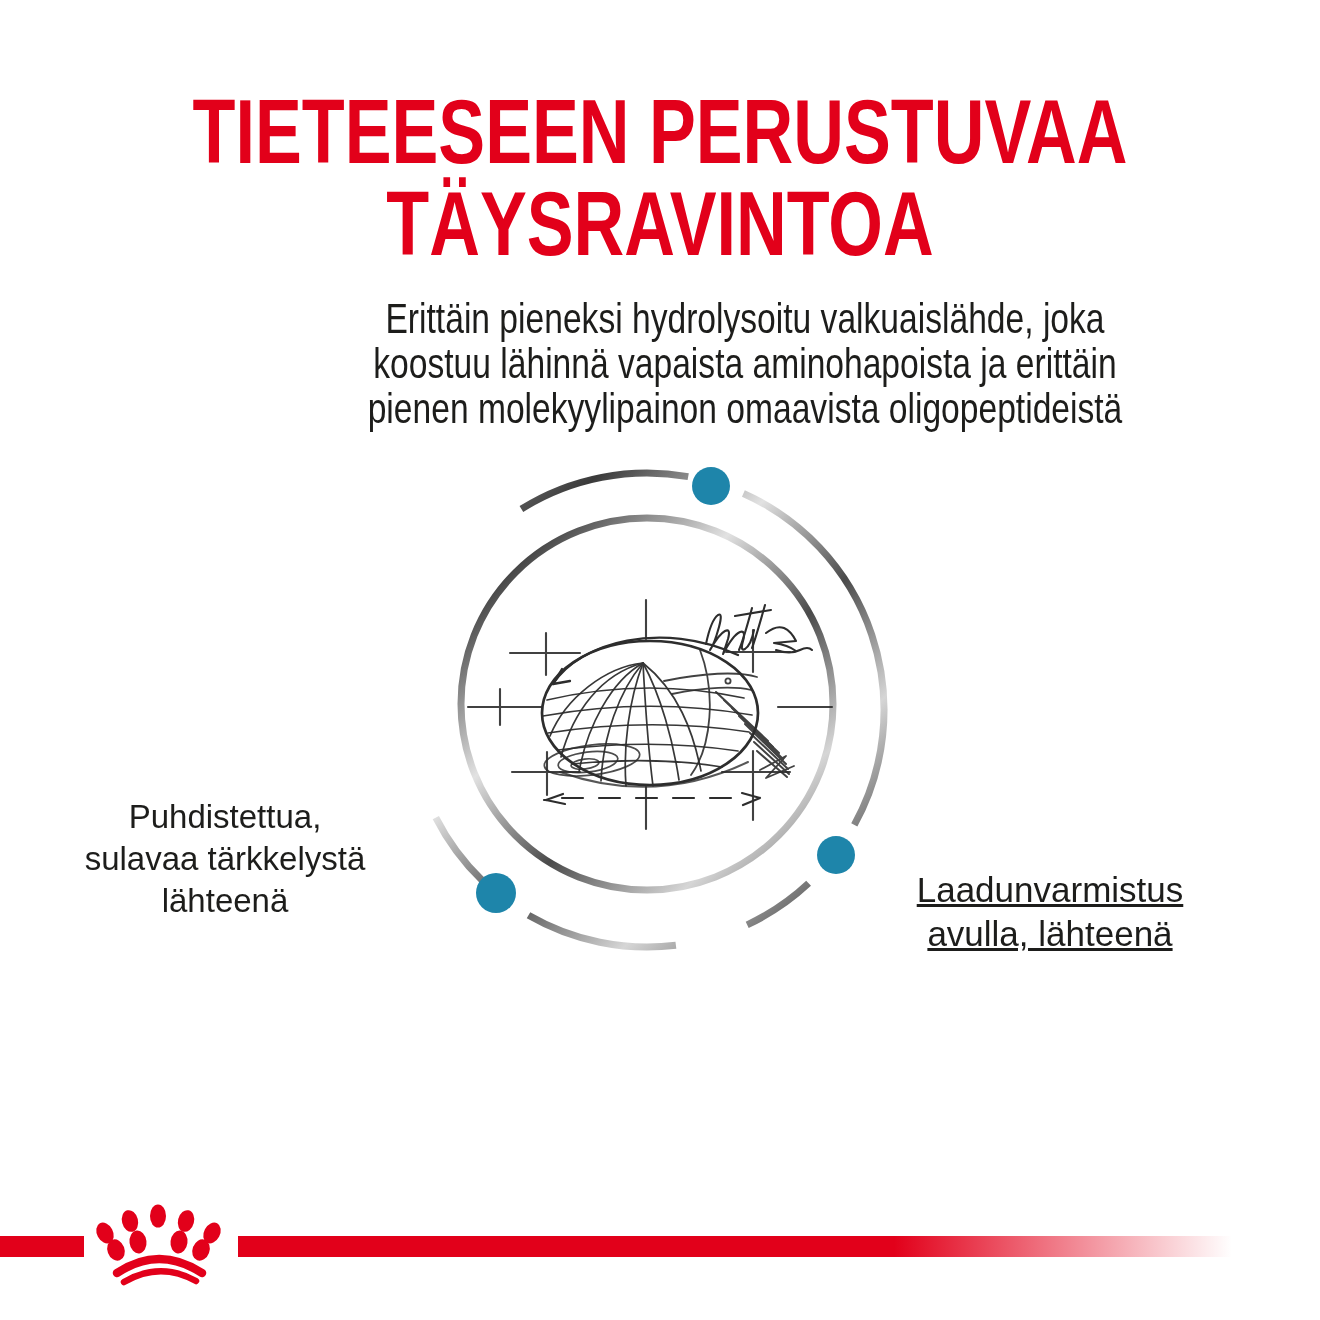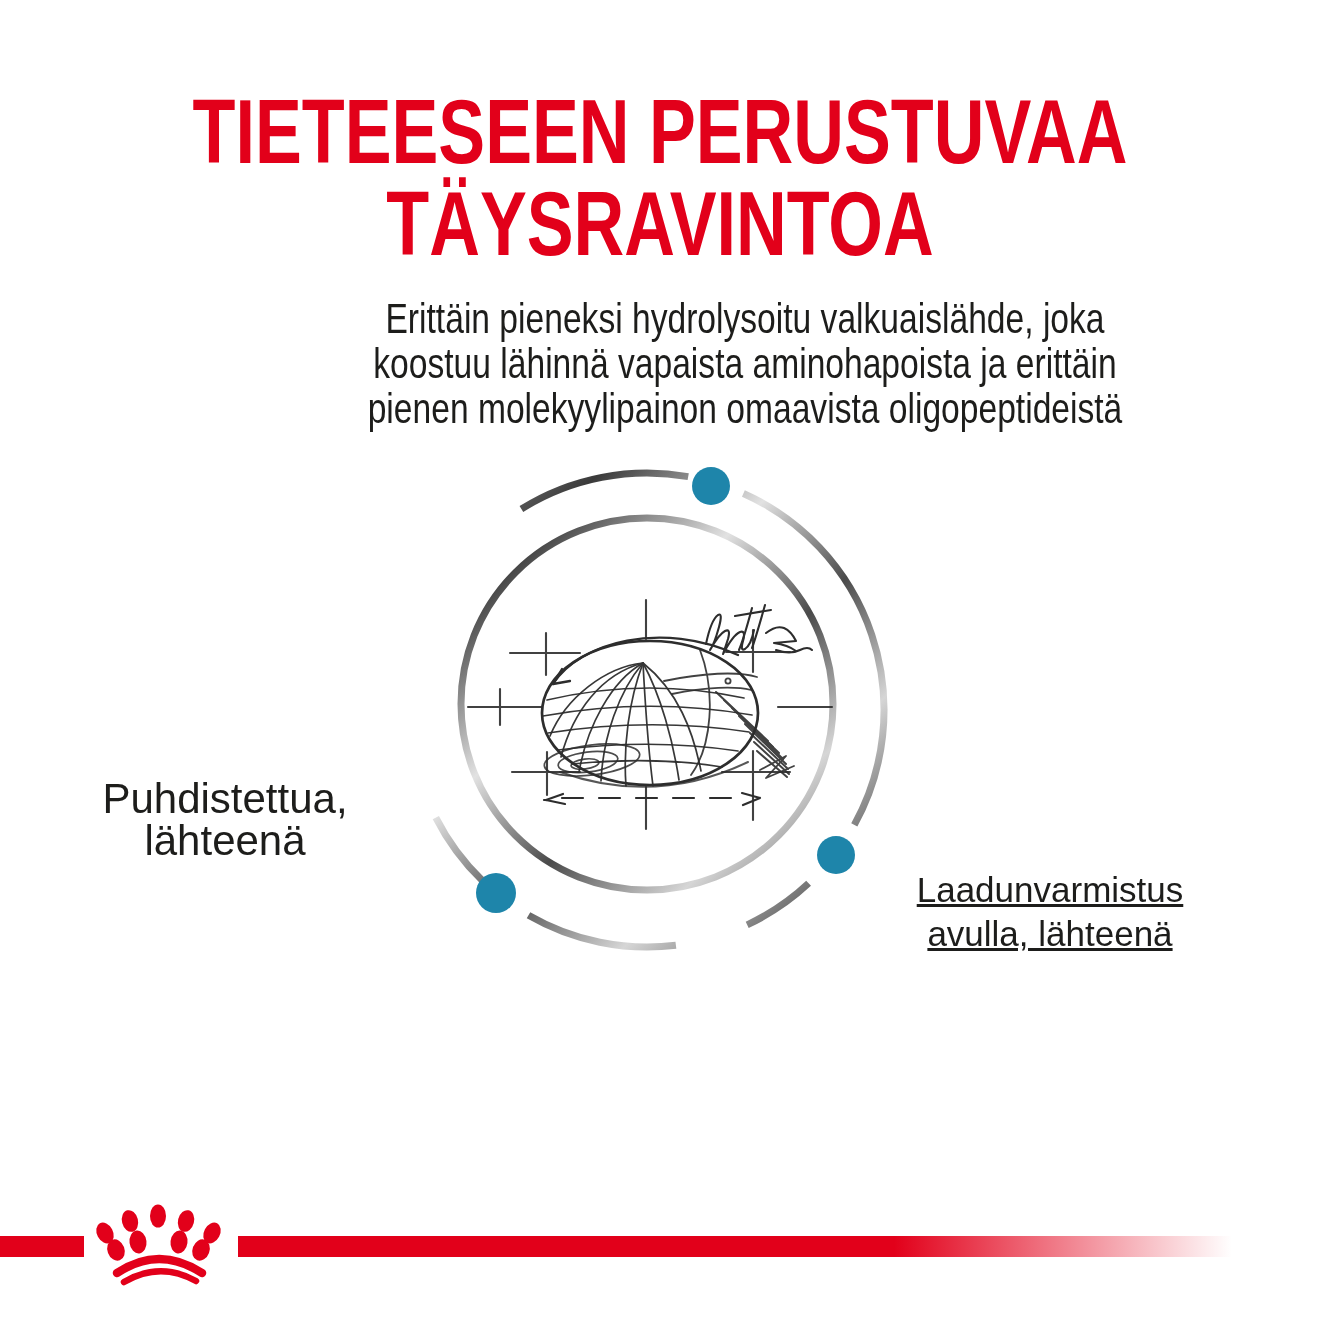--- a/index.html
+++ b/index.html
@@ -35,22 +35,22 @@
     text-align:center;
   }
   .callout div{white-space:nowrap;}
   .callout-top{
     top:296px;left:170px;width:1150px;
     font-size:42px;line-height:45px;
     transform:scaleX(0.80);
     transform-origin:50% 0;
   }
   .callout-left{
-    top:778px;left:25px;width:400px;
-    font-size:42px;line-height:42px;
+    top:796px;left:25px;width:400px;
+    font-size:33px;line-height:42px;
   }
   .callout-right{
     top:868px;left:880px;width:340px;
     font-size:35px;line-height:44px;text-decoration:underline;
   }
   svg.stage{position:absolute;left:0;top:0;width:1320px;height:1320px;}
 </style>
 </head>
 <body>
 
@@ -193,20 +193,21 @@
   </h1>
 
   <div class="callout callout-top">
     <div>Erittäin pieneksi hydrolysoitu valkuaislähde, joka</div>
     <div>koostuu lähinnä vapaista aminohapoista ja erittäin</div>
     <div>pienen molekyylipainon omaavista oligopeptideistä</div>
   </div>
 
   <div class="callout callout-left">
     <div>Puhdistettua,</div>
+    <div>sulavaa tärkkelystä</div>
     <div>lähteenä</div>
   </div>
 
   <div class="callout callout-right">
     <div>Laadunvarmistus</div>
     <div>avulla, lähteenä</div>
   </div>
 
 </div>
 

